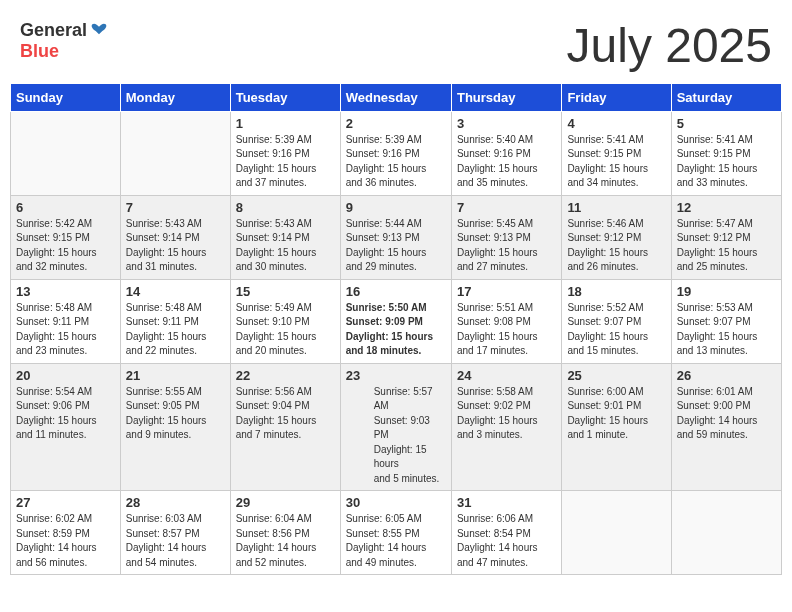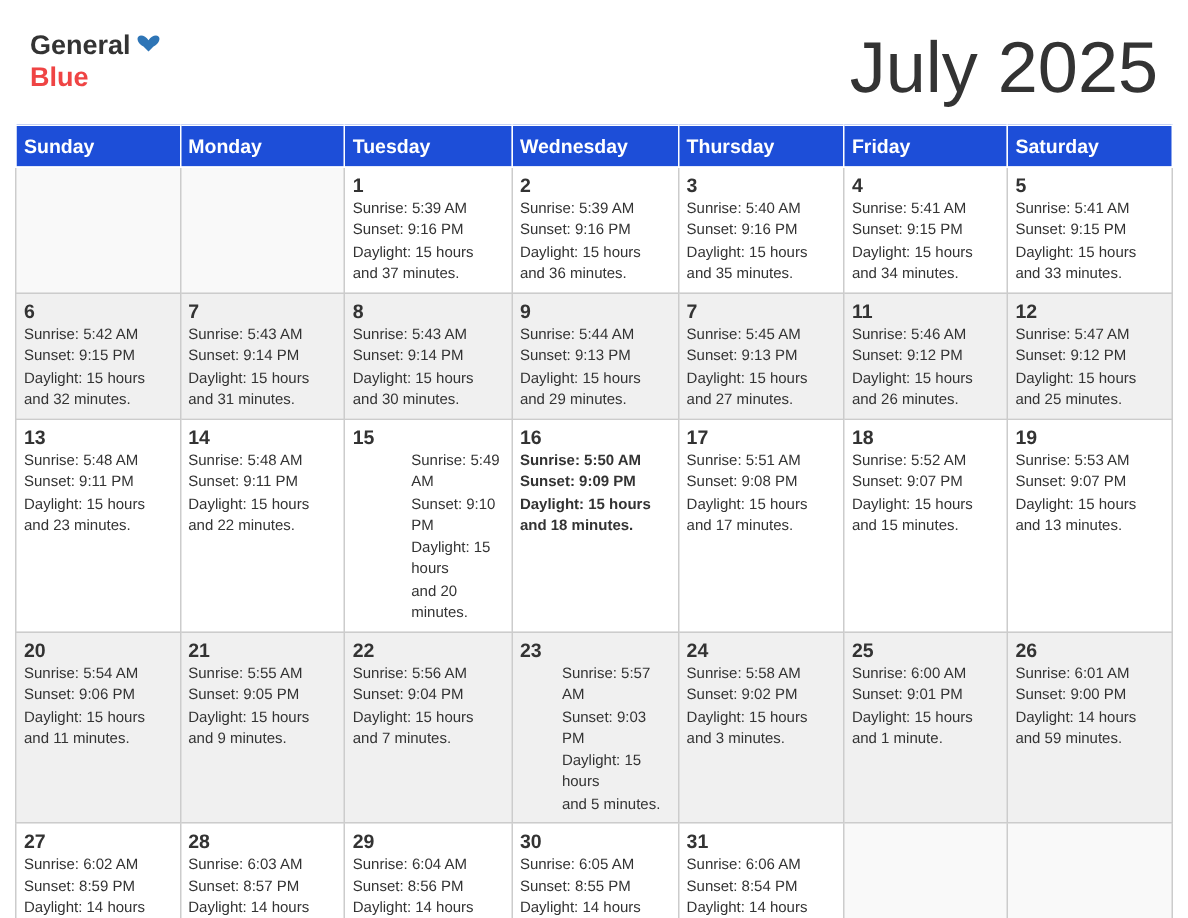--- a/index.html
+++ b/index.html
@@ -233,21 +233,21 @@
         </td>
         <td>
           <span class="day-num">14</span>
           <div class="day-info" style="white-space: pre-line;">Sunrise: 5:48 AM
 Sunset: 9:11 PM
 Daylight: 15 hours
 and 22 minutes.</div>
         </td>
         <td>
           <span class="day-num">15</span>
-          <div class="day-info" style="white-space: pre-line; margin-left: 39px;">Sunrise: 5:49 AM
+          <div class="day-info" style="white-space: pre-line;">Sunrise: 5:49 AM
 Sunset: 9:10 PM
 Daylight: 15 hours
 and 20 minutes.</div>
         </td>
         <td>
           <span class="day-num">16</span>
           <div class="day-info" style="white-space: pre-line; font-weight: bold;">Sunrise: 5:50 AM
 Sunset: 9:09 PM
 Daylight: 15 hours
 and 18 minutes.</div>

